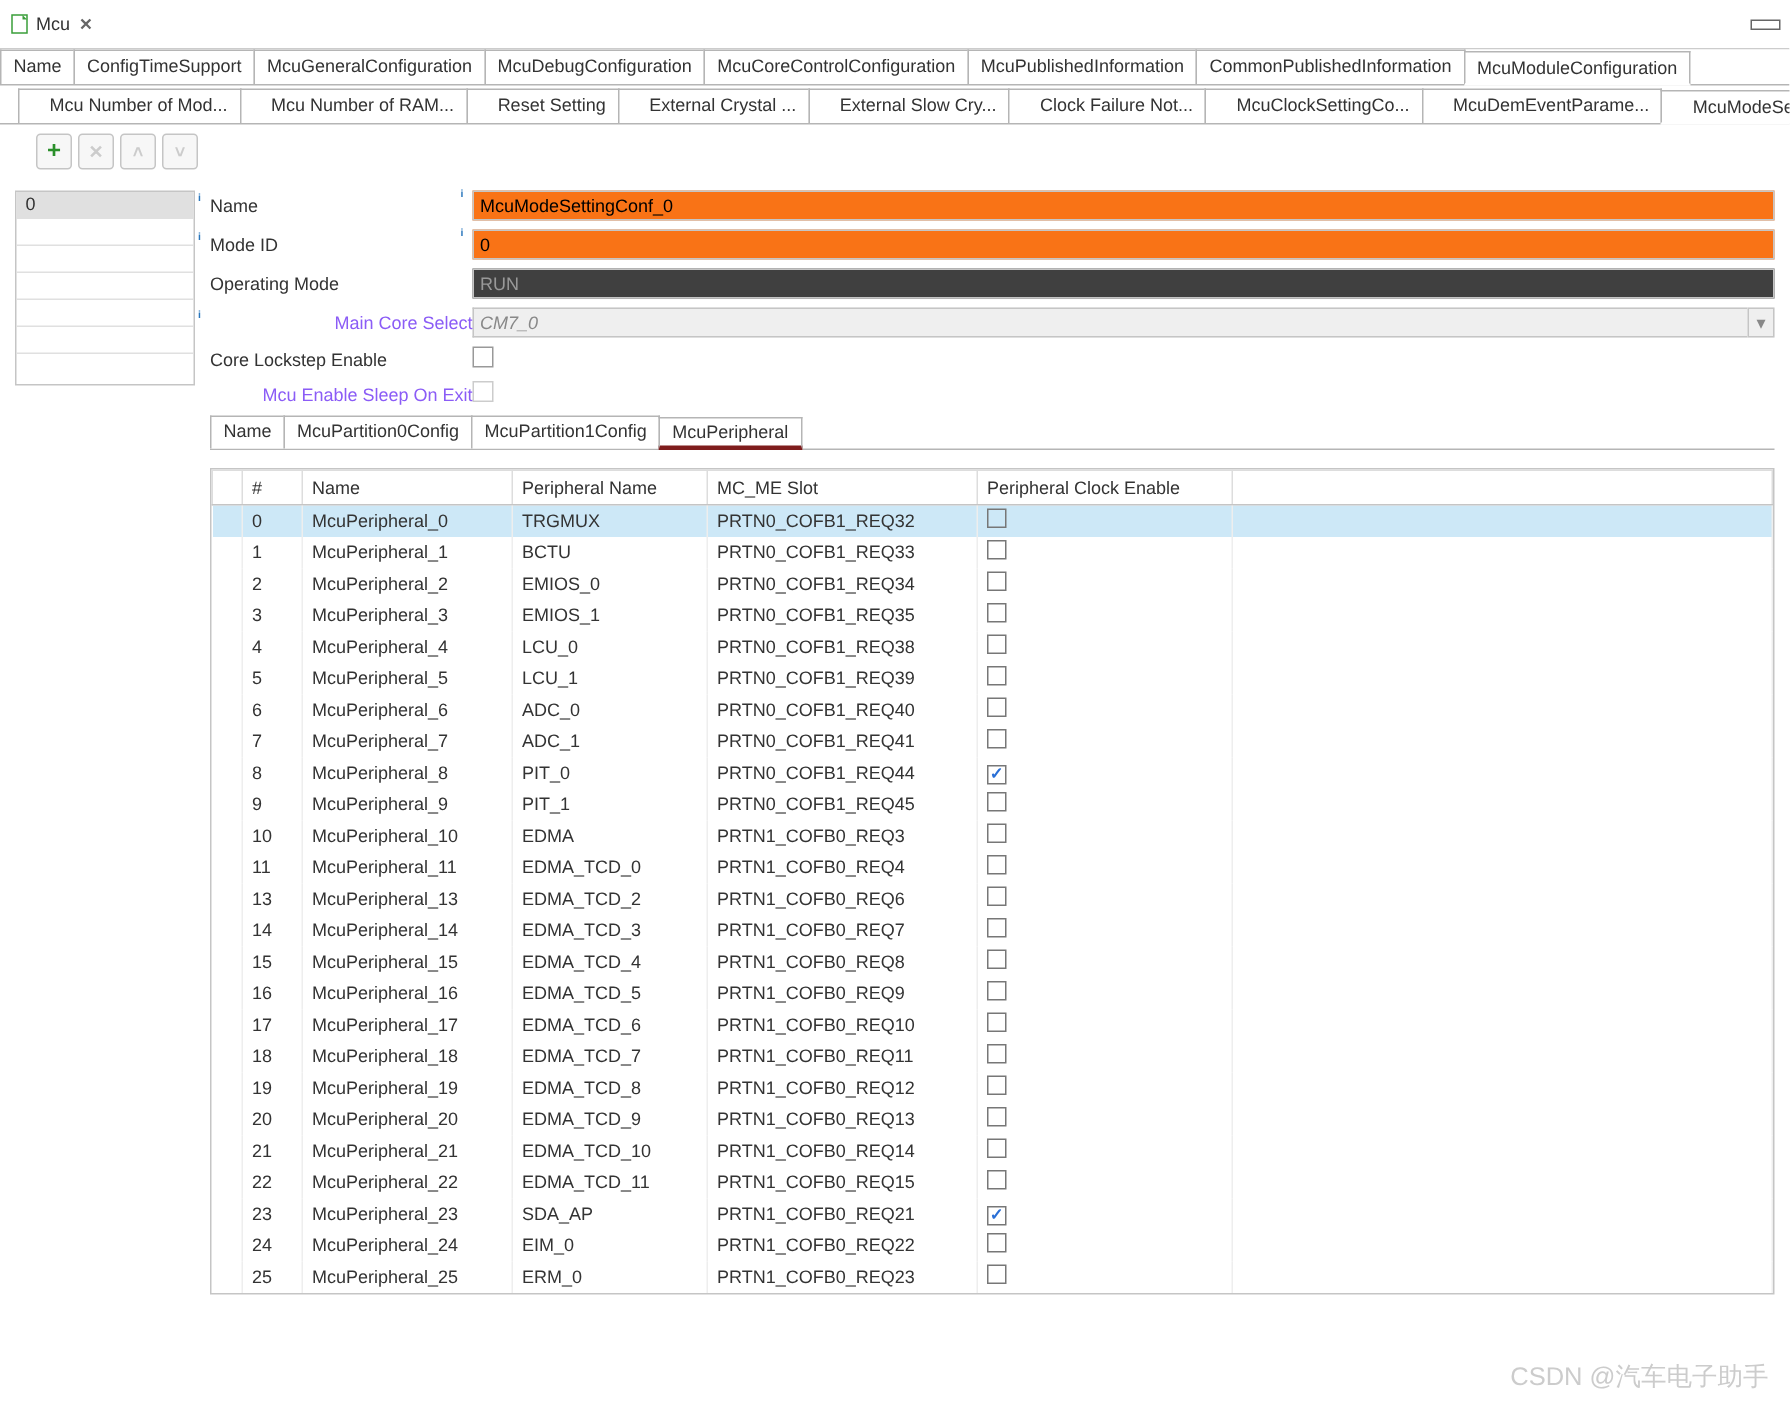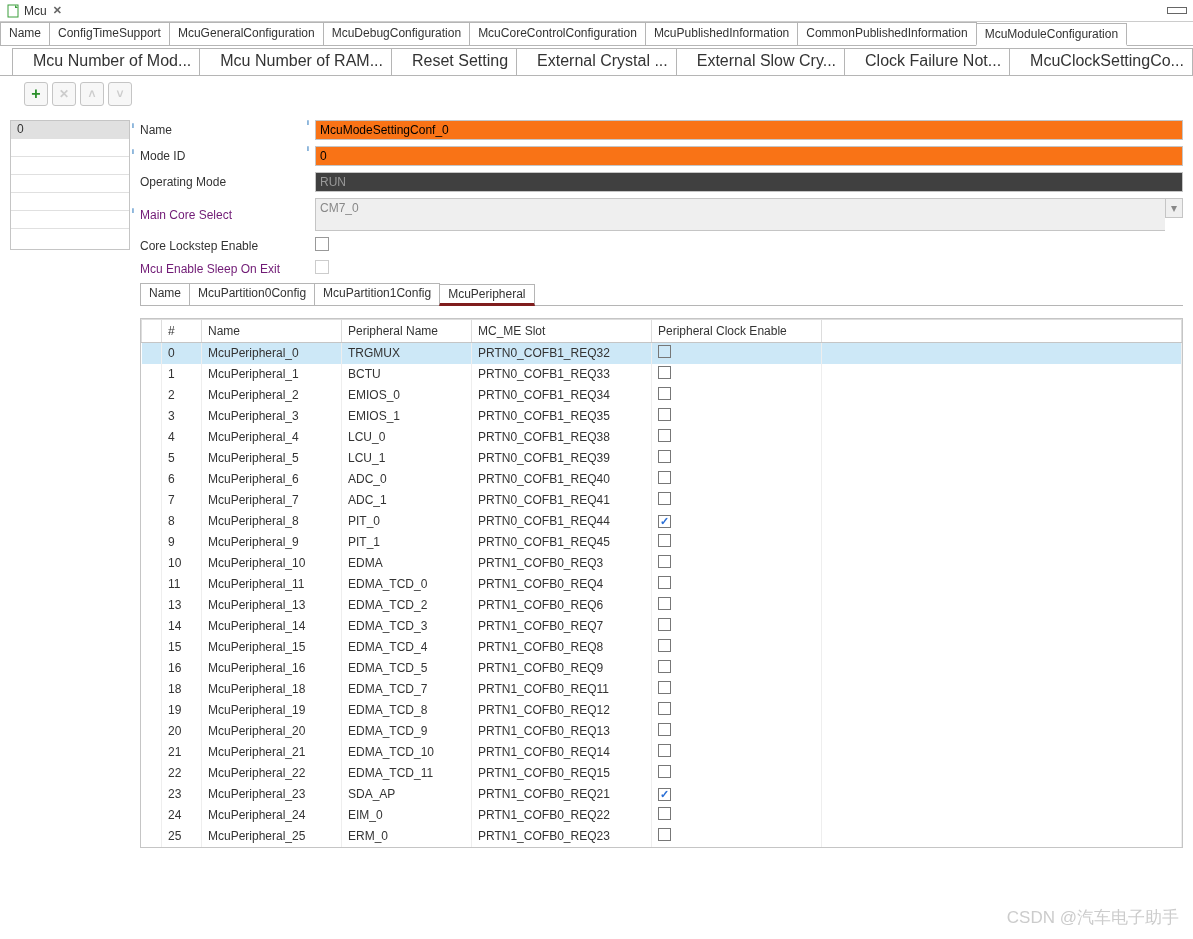--- a/index.html
+++ b/index.html
@@ -1,48 +1,48 @@
 <!DOCTYPE html>
 <html><head>
 <meta charset="utf-8">
 <style>
 * { box-sizing: border-box; margin: 0; padding: 0; font-family: "Segoe UI", Tahoma, sans-serif; font-size: 12px; }
 body { background: #fff; color: #333; width: 1193px; height: 939px; overflow: hidden; position: relative; }
-.titlebar { display: flex; align-items: center; padding: 2px 6px; border-bottom: 1px solid #ccc; height: 22px; }
+.titlebar { display: flex; align-items: center; padding: 2px 6px; border-bottom: 1px solid #ccc; height: 33px; }
 .titlebar .doc-icon { width: 14px; height: 14px; margin-right: 4px; display: inline-flex; align-items: center; justify-content: center; }
 .titlebar .doc-title { font-size: 12px; }
 .titlebar .close-x { margin-left: 6px; color: #666; font-size: 11px; font-weight: bold; }
 .titlebar .spacer { flex: 1; }
 .min-icon { width: 20px; height: 7px; border: 1px solid #666; }
 .tabrow { display: flex; border-bottom: 1px solid #b5b5b5; background: #fff; }
 .tab { padding: 3px 8px; border: 1px solid #b5b5b5; border-bottom: none; margin-right: -1px; background: #fff; cursor: pointer; white-space: nowrap; font-size: 12px; color: #333; }
 .tab.active-bottom { border-bottom: 2px solid #fff; position: relative; top: 1px; }
 .tabrow2 { display: flex; border-bottom: 1px solid #b5b5b5; background: #fff; padding-left: 12px; margin-top: 2px; position: relative; }
-.tabrow2 .tab { font-size: 16px; color: #333; padding-left: 20px; }
+.tabrow2 .tab { font-size: 12px; color: #333; padding-left: 20px; }
 .tabrow2 .more { padding: 2px 6px; font-size: 11px; }
 .body-area { display: flex; padding: 8px 10px; gap: 10px; }
 .toolbar-btns { display: flex; gap: 4px; margin-left: 24px; margin-top: 6px; margin-bottom: 6px;}
 .tbtn { width: 24px; height: 24px; border: 1px solid #c5c5c5; border-radius: 3px; display: inline-flex; align-items: center; justify-content: center; cursor: pointer; background: #f7f7f7; color: #888; font-weight: bold; }
 .tbtn.plus { color: #2a8f2a; font-size: 16px; }
 .tbtn.disabled { color: #ccc; }
 .left-list { width: 120px; border: 1px solid #c5c5c5; height: 130px; }
 .left-list .item { padding: 1px 6px; border-bottom: 1px solid #e0e0e0; height: 18px; }
 .left-list .item.sel { background: #e0e0e0; }
 .form-area { flex: 1; }
 .form-row { display: flex; align-items: center; margin-bottom: 6px; }
 .form-row .flabel { width: 175px; font-size: 12px; color: #333; position: relative; }
-.form-row .flabel.disabled { color: #701a75; }
+.form-row .flabel.disabled { color: #8b5cf6; text-align: right; }
 .form-row .flabel.hasinfo::before { content: "i"; font-size: 7px; color: #2a77bd; position: absolute; left: -8px; top: -1px; font-weight: bold; }
 .form-row .finput-wrap { flex: 1; position: relative; }
 .form-row .finput-wrap.hasinfo::before { content: "i"; font-size: 7px; color: #2a77bd; position: absolute; left: -8px; top: -1px; font-weight: bold; }
 .form-row .finput { width: 100%; border: 1px solid #c5c5c5; padding: 2px 4px; font-size: 12px; height: 20px; background: #f97316; }
 .form-row .finput.disabled { background: #404040; color: #999; }
 .form-row .fcheck { width: 14px; height: 14px; border: 1px solid #999; display: inline-block; }
 .form-row .fselect-wrap { flex: 1; display: flex; }
-.form-row .fselect-val { flex: 1; border: 1px solid #c5c5c5; border-right: none; padding: 2px 4px; background: #efefef; color: #888; height: 33px; }
+.form-row .fselect-val { flex: 1; border: 1px solid #c5c5c5; border-right: none; padding: 2px 4px; background: #efefef; color: #888; height: 20px; font-style: italic; }
 .form-row .fselect-btn { width: 18px; border: 1px solid #c5c5c5; display: flex; align-items: center; justify-content: center; background: #efefef; height: 20px; color: #888; }
 .subtab-row { display: flex; border-bottom: 1px solid #b5b5b5; margin-top: 4px; }
 .subtab { padding: 2px 8px; border: 1px solid #b5b5b5; border-bottom: none; margin-right: -1px; background: #fff; font-size: 12px; cursor: pointer; }
 .subtab.active { border-bottom: 3px solid #7f1d1d; position: relative; top: 1px; }
 .grid-wrap { border: 1px solid #c5c5c5; margin-top: 12px; width: 100%; }
 .grid { width: 100%; border-collapse: collapse; }
 .grid th { text-align: left; padding: 4px 6px; border: 1px solid #ddd; font-weight: normal; background: #fff; border-bottom: 1px solid #c5c5c5; font-size: 12px; }
 .grid td { padding: 2px 6px; border-right: 1px solid #eee; font-size: 12px; height: 21px; }
 .grid tbody tr { border-bottom: 0px; }
 .grid tbody tr.sel td { background: #cde8f7; }
@@ -300,20 +300,29 @@
               <td class="col-idx"></td>
               <td class="col-num">16</td>
               <td class="col-name">McuPeripheral_16</td>
               <td class="col-pname">EDMA_TCD_5</td>
               <td class="col-slot">PRTN1_COFB0_REQ9</td>
               <td class="col-pce"><span class="cb"></span></td>
               <td></td>
             </tr>
             <tr>
               <td class="col-idx"></td>
+              <td class="col-num">17</td>
+              <td class="col-name">McuPeripheral_17</td>
+              <td class="col-pname">EDMA_TCD_6</td>
+              <td class="col-slot">PRTN1_COFB0_REQ10</td>
+              <td class="col-pce"><span class="cb"></span></td>
+              <td></td>
+            </tr>
+            <tr>
+              <td class="col-idx"></td>
               <td class="col-num">18</td>
               <td class="col-name">McuPeripheral_18</td>
               <td class="col-pname">EDMA_TCD_7</td>
               <td class="col-slot">PRTN1_COFB0_REQ11</td>
               <td class="col-pce"><span class="cb"></span></td>
               <td></td>
             </tr>
             <tr>
               <td class="col-idx"></td>
               <td class="col-num">19</td>

